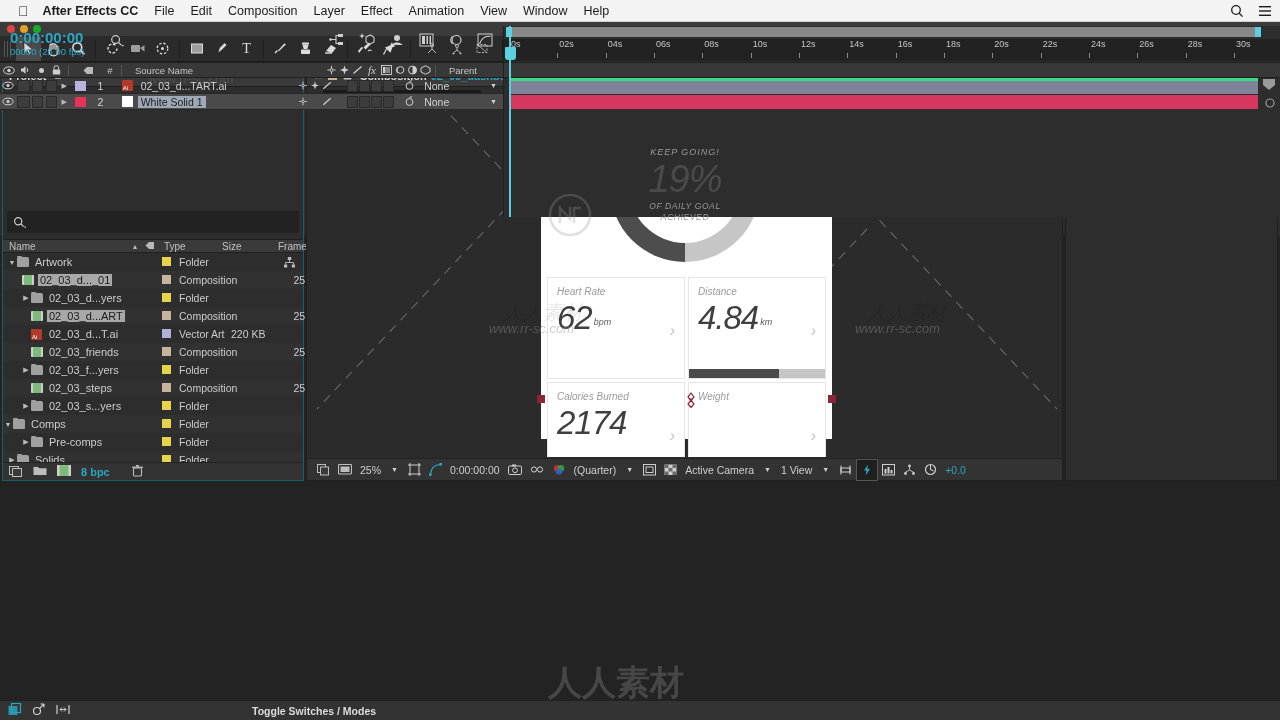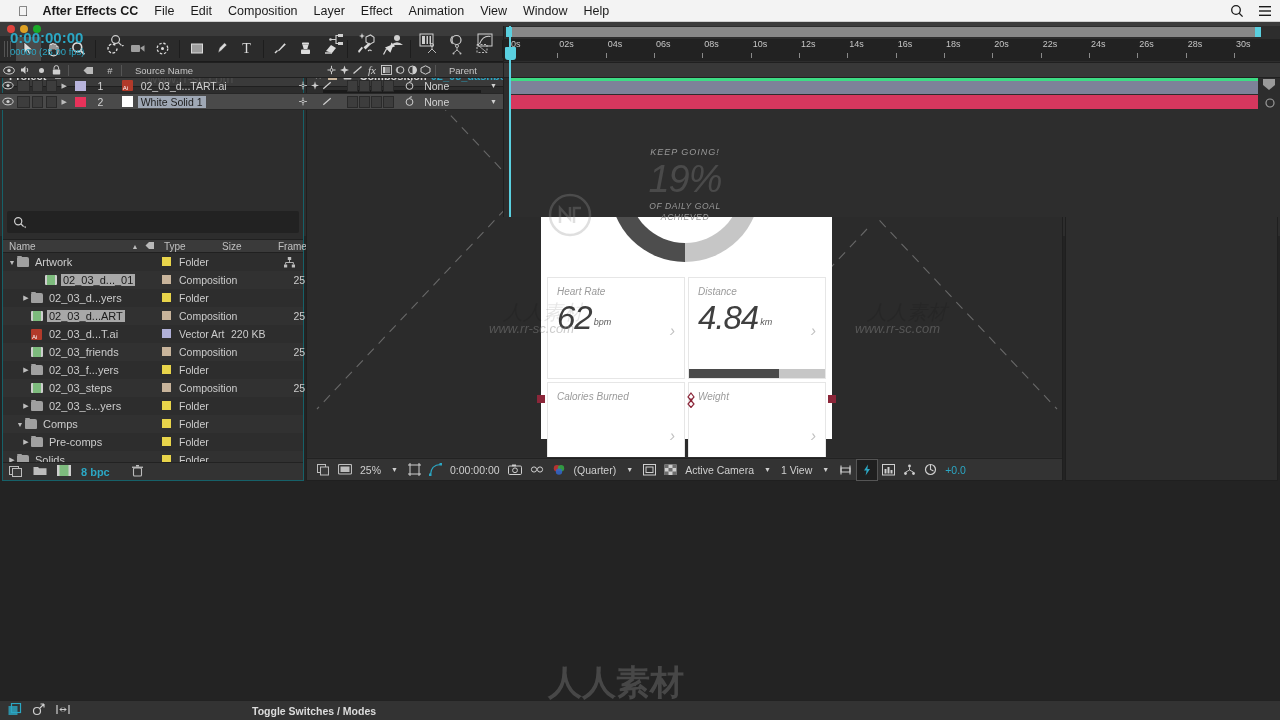--- a/index.html
+++ b/index.html
@@ -456,21 +456,21 @@
           <div class="sz"></div>
           <div class="fr"></div>
           <span style="position: absolute; right: 8px; top: 4px;"><svg width="11" height="11" viewBox="0 0 11 11">
               <rect x="3.8" y="0" width="3.4" height="3" fill="#bdbdbd"></rect>
               <rect x="0" y="7.5" width="3.2" height="3" fill="#bdbdbd"></rect>
               <rect x="7.8" y="7.5" width="3.2" height="3" fill="#bdbdbd"></rect>
               <path d="M5.5 3 L5.5 5.5 M1.6 7.5 L1.6 5.5 L9.4 5.5 L9.4 7.5" stroke="#bdbdbd" stroke-width=".9" fill="none"></path>
             </svg></span>
         </div>
         <div class="row alt">
-          <div class="nm" style="padding-left:32px">
+          <div class="nm" style="padding-left:9px">
             <span class="tri"></span>
             <span class="comp-ico"></span>
             <span class="lblname sel">02_03_d..._01</span>
           </div>
           <div style="flex:0 0 14px"></div>
           <div style="flex:0 0 16px"><span class="swatch" style="background:#c8b49b"></span></div>
           <div class="tp">Composition</div>
           <div class="sz"></div>
           <div class="fr">25</div>
         </div>
@@ -552,21 +552,21 @@
             <span class="folder-ico"></span>
             <span class="lblname">02_03_s...yers</span>
           </div>
           <div style="flex:0 0 14px"></div>
           <div style="flex:0 0 16px"><span class="swatch" style="background:#e8d44a"></span></div>
           <div class="tp">Folder</div>
           <div class="sz"></div>
           <div class="fr"></div>
         </div>
         <div class="row alt">
-          <div class="nm" style="padding-left:12px">
+          <div class="nm" style="padding-left:0">
             <span class="tri">▼</span>
             <span class="folder-ico"></span>
             <span class="lblname">Comps</span>
           </div>
           <div style="flex:0 0 14px"></div>
           <div style="flex:0 0 16px"><span class="swatch" style="background:#e8d44a"></span></div>
           <div class="tp">Folder</div>
           <div class="sz"></div>
           <div class="fr"></div>
         </div>
@@ -682,20 +682,21 @@
                 <div><span class="tval">4.84</span><span class="tunit">km</span></div>
                 <span class="chev">›</span>
                 <span class="tbar">
                   <i style="width:66%"></i>
                 </span>
               </div>
             </div>
             <div class="tilerow">
               <div class="tile">
                 <div class="tlabel">Calories Burned</div>
+                <div><span class="tval">2174</span><span class="tunit"></span></div>
                 <span class="chev">›</span>
               </div>
               <div class="tile">
                 <div class="tlabel">Weight</div>
                 <span class="chev">›</span>
               </div>
             </div>
           </div>
       </div>
 

